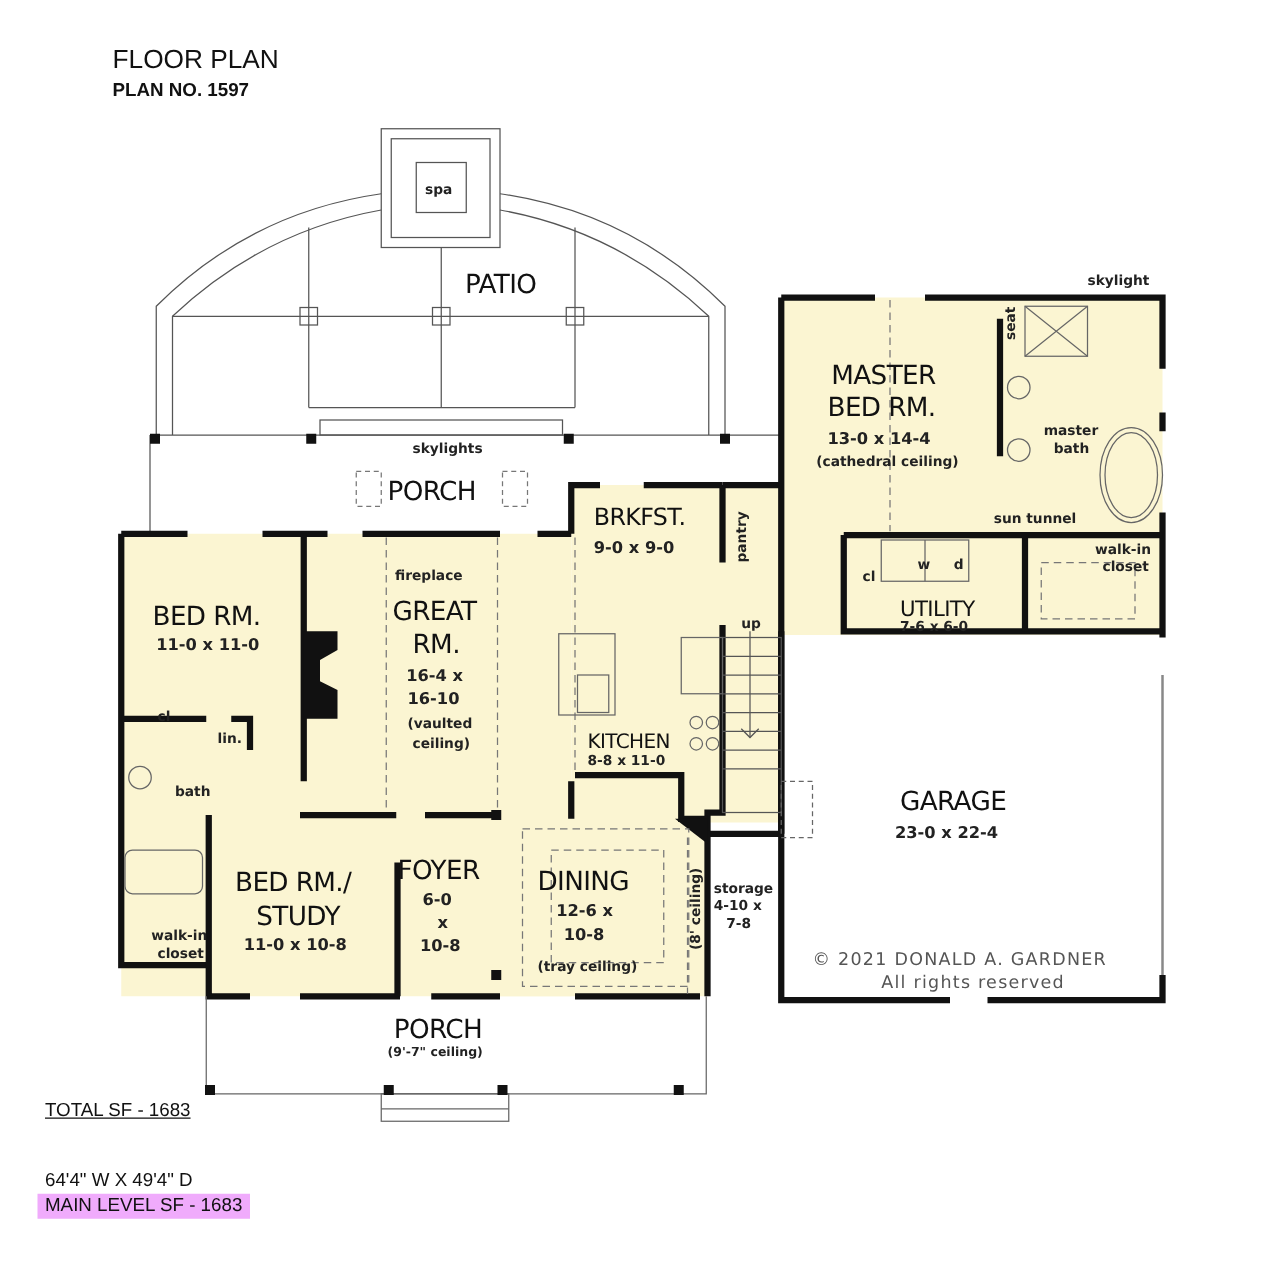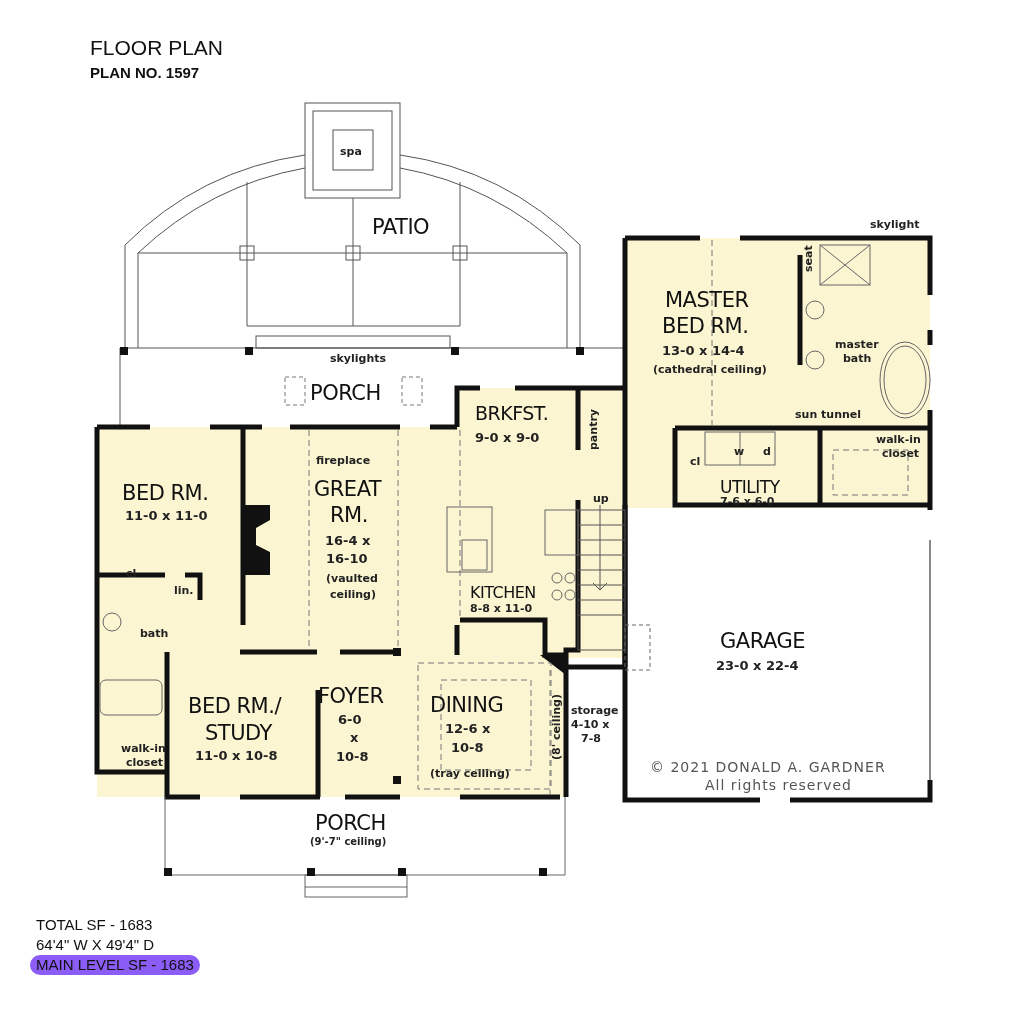--- a/index.html
+++ b/index.html
@@ -1,22 +1,22 @@
 <!DOCTYPE html>
 <html><head>
 <meta charset="utf-8">
 <style>
   html,body{margin:0;padding:0;background:#ffffff;}
   body{width:1024px;height:1009px;position:relative;overflow:hidden;font-family:"Liberation Sans",sans-serif;color:#111;}
   .hdr{position:absolute;left:48px;margin-left:42px;}
   #title{top:36px;font-size:21px;}
   #planno{top:64px;font-size:15px;font-weight:bold;}
   .foot{position:absolute;left:36px;font-size:15px;line-height:20px;}
-  #f1{top:915px;} #f2{top:935px;}
-  #f3{top:955px;left:30px;padding:0 6px;background:#8b5cf6;border-radius:10px;}
+  #f1{top:879px;text-decoration:underline;} #f2{top:935px;}
+  #f3{top:955px;left:30px;padding:0 6px;background:#f0abfc;}
   svg{position:absolute;left:0;top:0;}
   .big{font-family:"DejaVu Sans",sans-serif;font-size:21px;fill:#111;letter-spacing:-0.5px;}
   .dim{font-family:"DejaVu Sans",sans-serif;font-size:13px;font-weight:bold;fill:#222;}
   .sm{font-family:"DejaVu Sans",sans-serif;font-size:11px;font-weight:bold;fill:#222;}
   .copy{font-family:"DejaVu Sans",sans-serif;font-size:14px;fill:#555;letter-spacing:1px;}
 </style>
 </head>
 <body>
 
 <div class="hdr" id="title">FLOOR PLAN</div>

